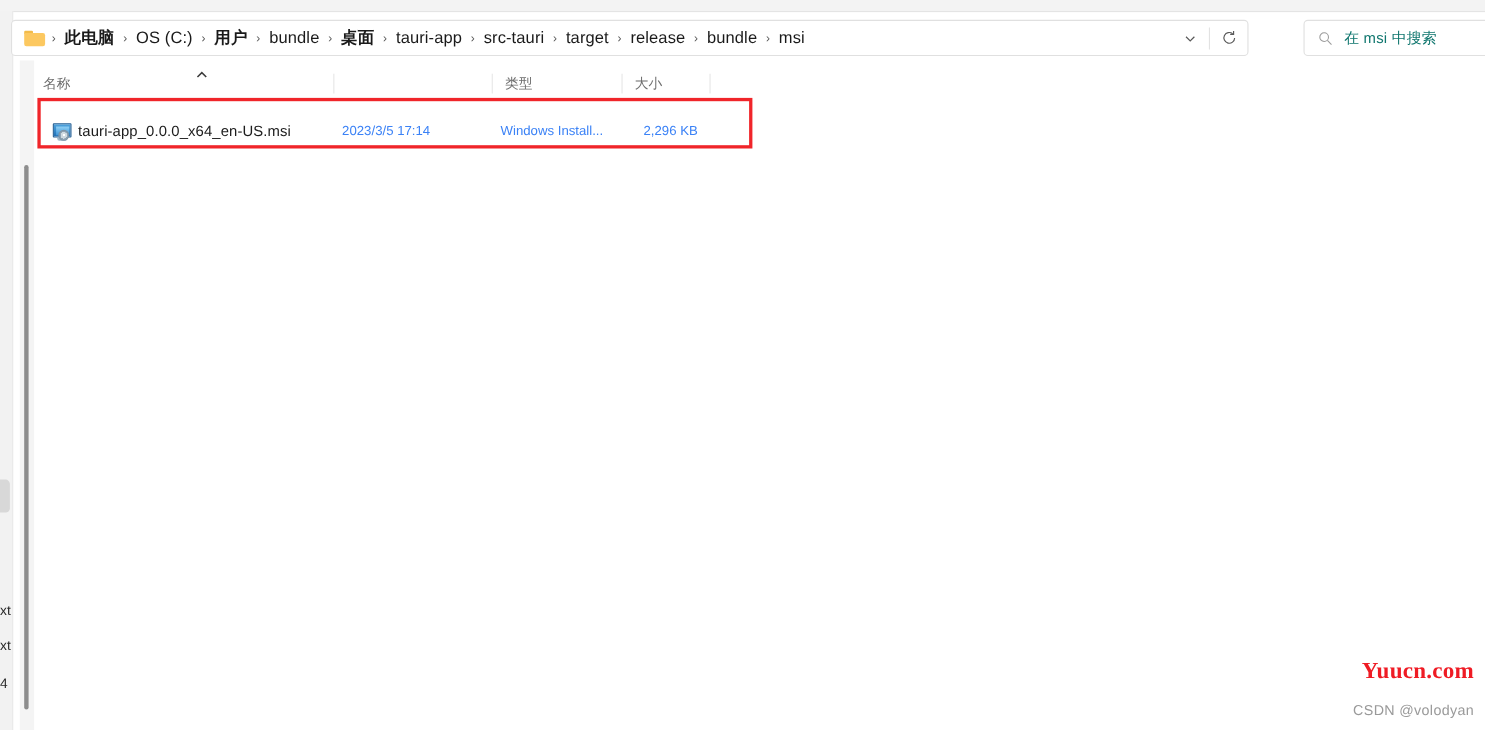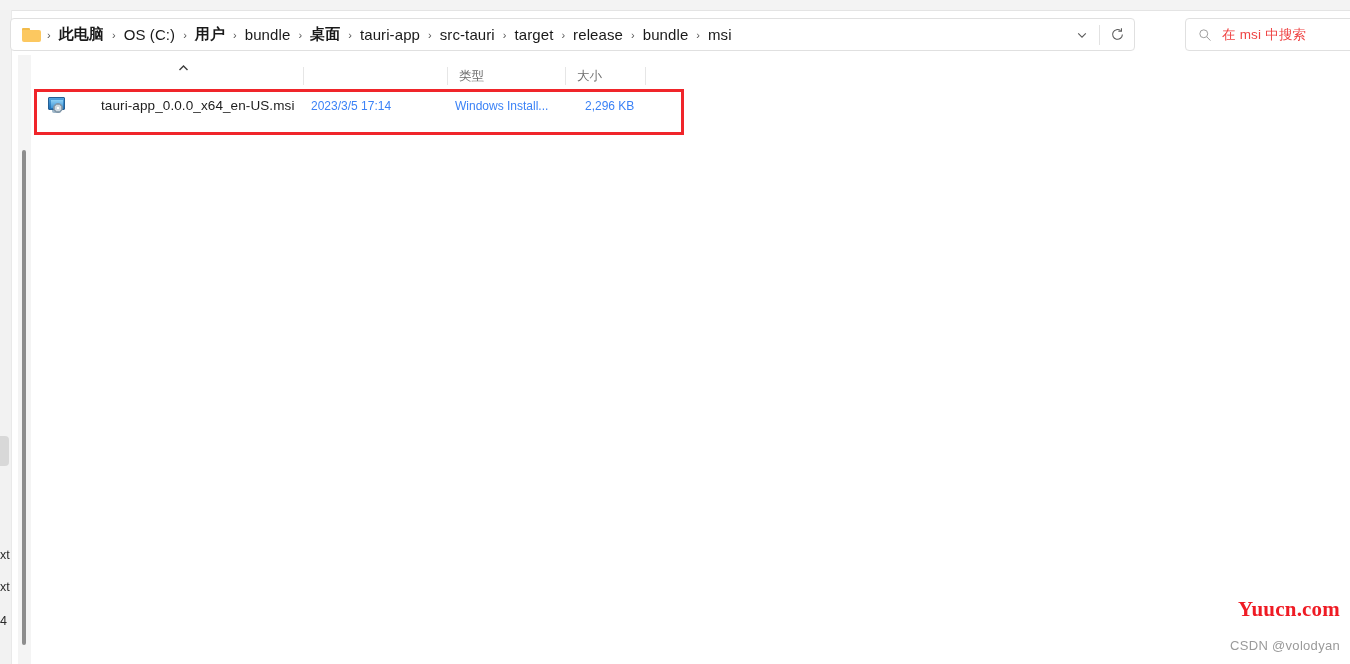--- a/index.html
+++ b/index.html
@@ -97,21 +97,21 @@
     background: #ffffff;
     border: 1px solid #e0e0e0;
     border-radius: 4px;
     display: flex;
     align-items: center;
     box-sizing: border-box;
   }
   .search-icon { margin-left: 12px; flex: 0 0 auto; display:block; }
   .search-ph {
     font-size: 13.5px;
-    color: #ef4444;
+    color: #0f766e;
     margin-left: 10px;
     white-space: nowrap;
     letter-spacing: 0.2px;
   }
 
   
   .col-headers {
     position: absolute;
     left: 37px; top: 62px;
     width: 612px; height: 27px;
@@ -133,25 +133,24 @@
     background: #e6e6e6;
   }
   .sort-chevron {
     position: absolute;
     left: 140px; top: 1px;
   }
 
   
   .file-row {
     position: absolute;
-    left: 40px; top: 86px;
+    left: 40px; top: 112px;
     width: 606px; height: 27px;
     display: flex;
-    align-items: flex-end;
-    gap: 30px;
+    align-items: flex-start;
   }
   .msi-icon {
     position: relative;
     width: 17px; height: 16px;
     flex: 0 0 auto;
     margin-left: 8px;
   }
   .msi-icon .monitor-outer {
     position: absolute; left: 0; top: 0;
     width: 17px; height: 13px;
@@ -316,20 +315,23 @@
 
   <div class="searchbox">
     <svg class="search-icon" width="14" height="14" viewBox="0 0 16 16">
       <circle cx="6.6" cy="6.6" r="4.5" fill="none" stroke="#9a9a9a" stroke-width="1.1"></circle>
       <line x1="10" y1="10" x2="14.2" y2="14.4" stroke="#9a9a9a" stroke-width="1.1"></line>
     </svg>
     <span class="search-ph">在 msi 中搜索</span>
   </div>
 
   <div class="col-headers">
+    <div class="col" style="left:0;width:266px;padding-left:2px;">
+      <span>名称</span>
+    </div>
     <svg class="sort-chevron" width="13" height="10" viewBox="0 0 13 10">
       <path d="M2.5 7 L6.5 3 L10.5 7" fill="none" stroke="#3c3c3c" stroke-width="1.4"></path>
     </svg>
 
     <div class="col-sep" style="left:266px;"></div>
 
     <div class="col-sep" style="left:410px;"></div>
     <div class="col" style="left:411px;width:117px;padding-left:11px;">
       <span>类型</span>
     </div>

